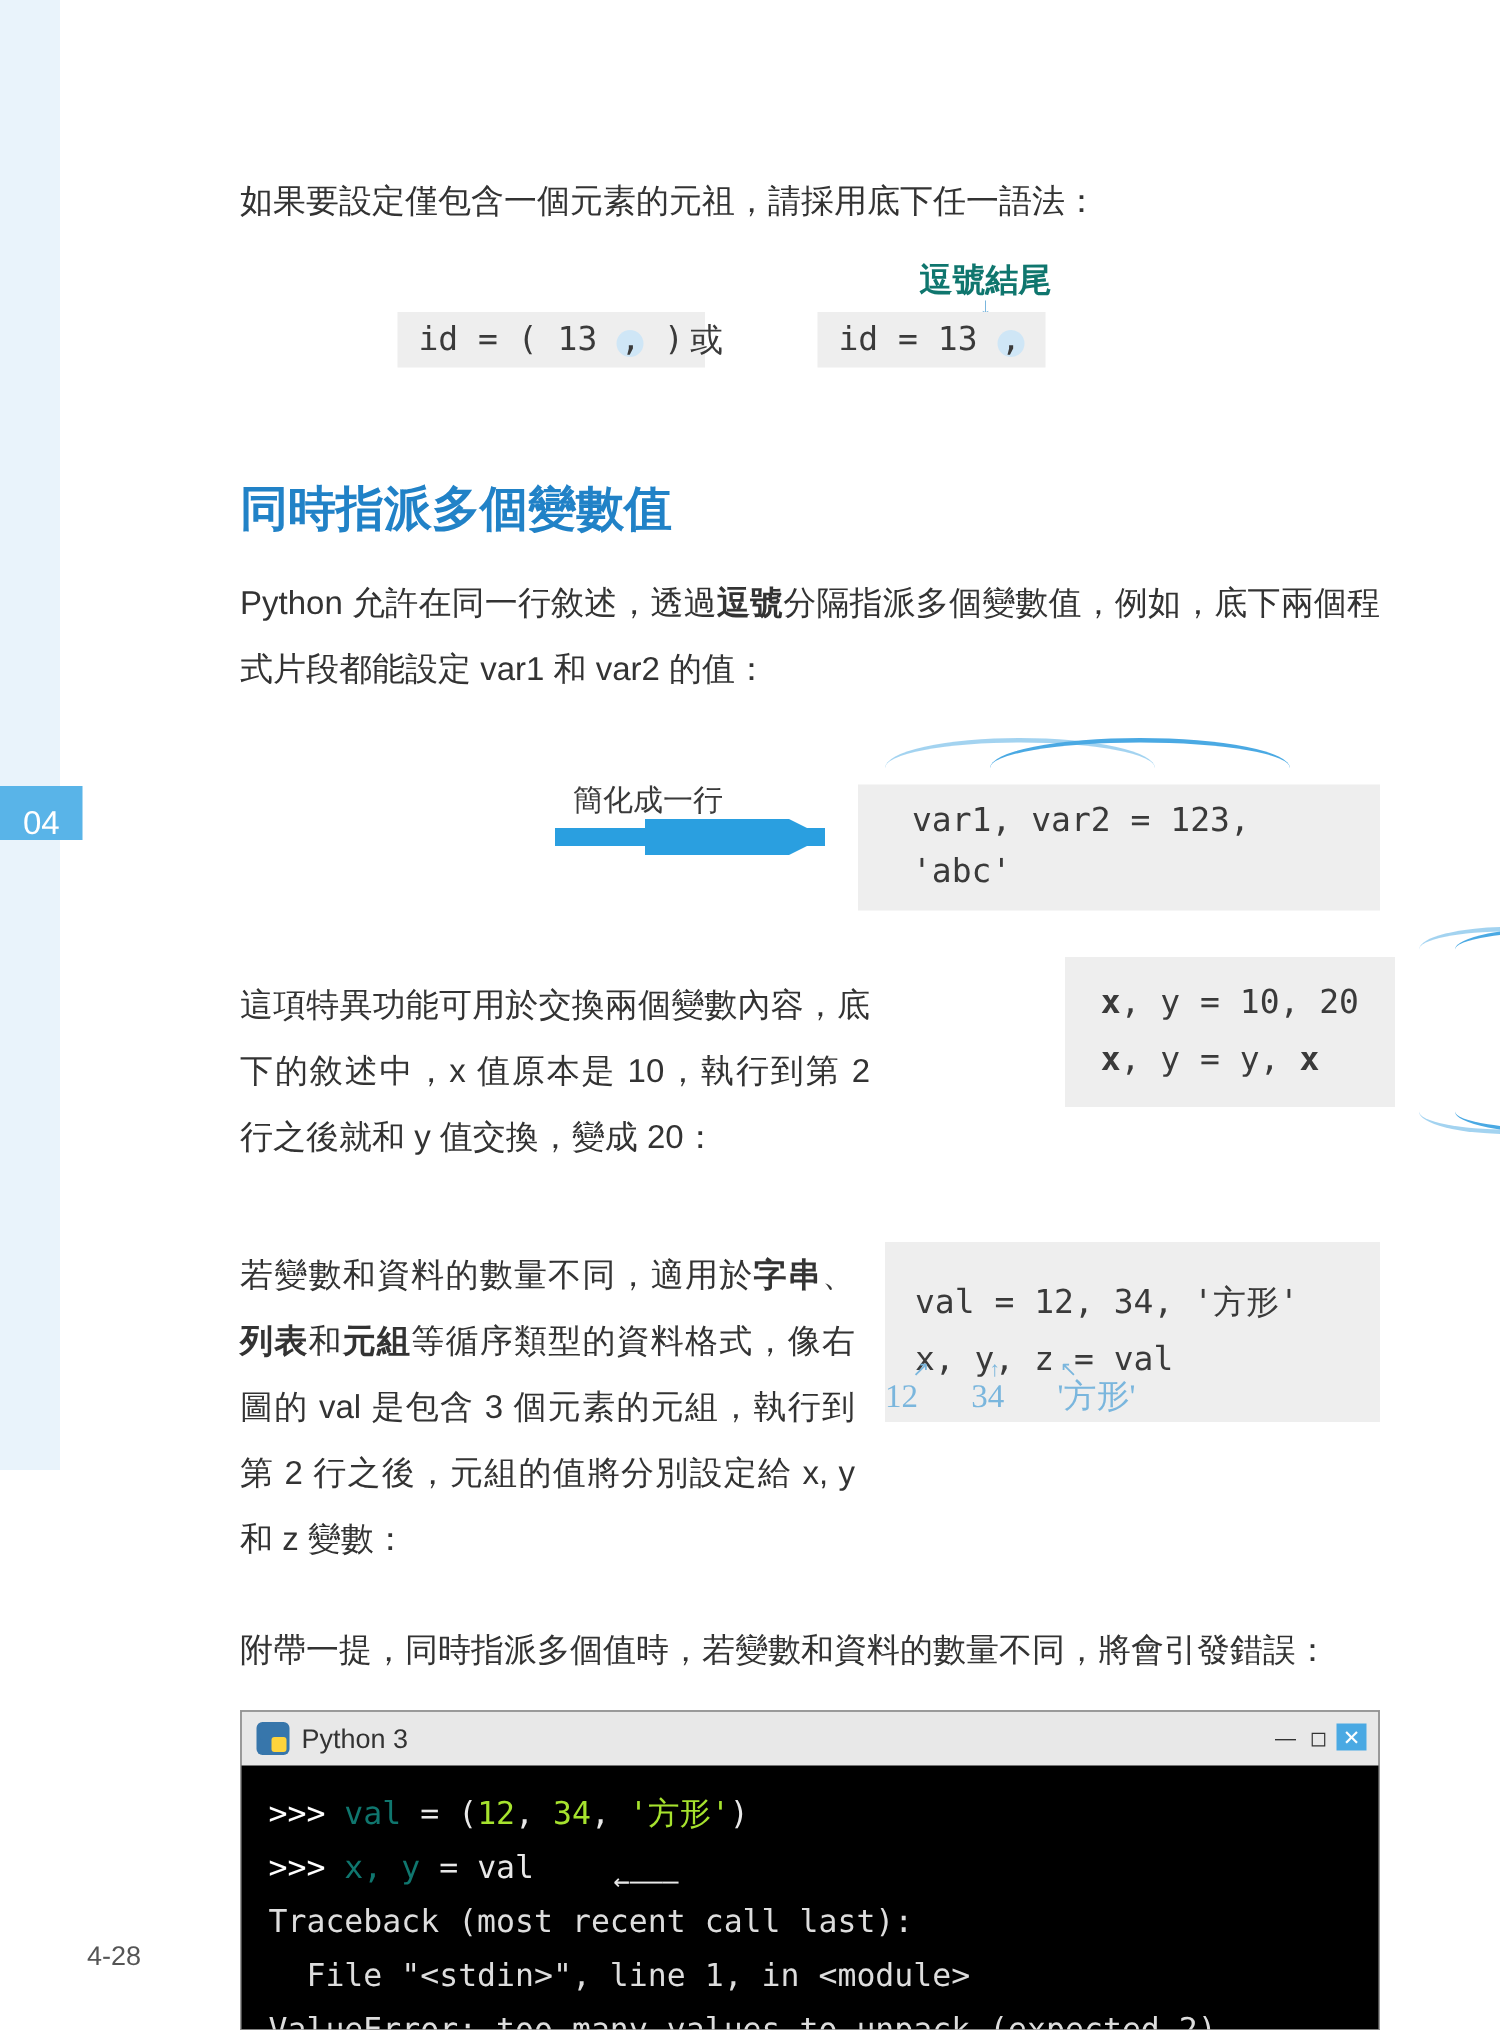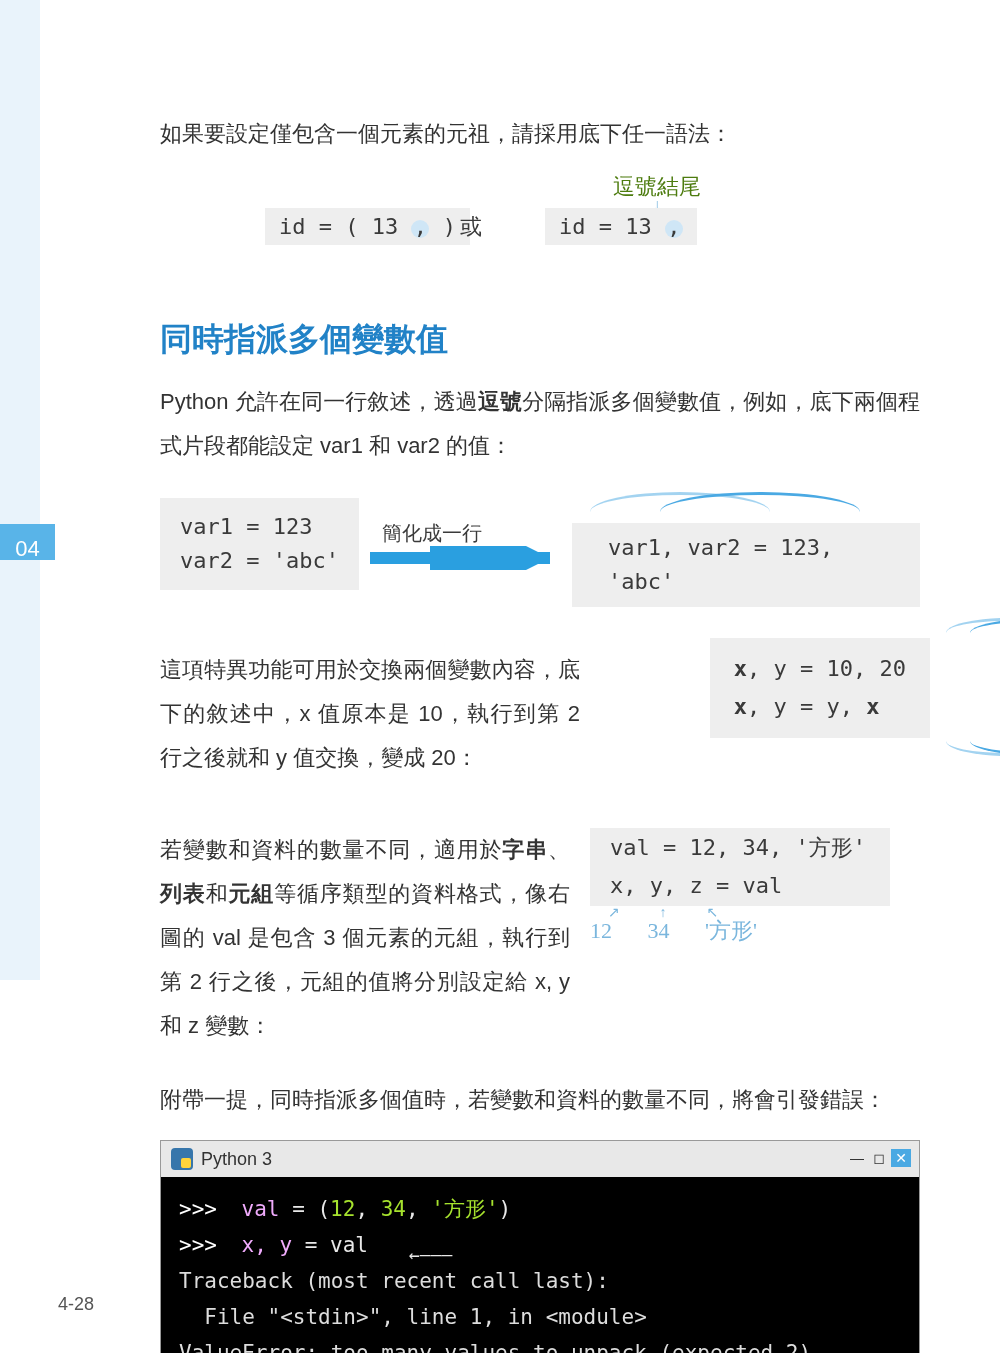--- a/index.html
+++ b/index.html
@@ -74,22 +74,23 @@
     width: 18px; height: 18px;
     border-radius: 50%;
     background: #cfe6f6;
     text-align: center;
     line-height: 14px;
   }
   .anno1 {
     position: absolute;
     left: 453px; top: -24px;
     font-family: "DFKai-SB","KaiTi",cursive;
-    color: #4d7c0f;
-    font-size: 22px;
+    color: #0f766e;
+    font-size: 22px;
+    font-weight: bold;
   }
   .anno1-arrow {
     position: absolute;
     left: 493px; top: 0px;
     color: #7ab6dd;
     font-size: 16px;
   }
   
   .ex2 {
     margin-top: 30px;
@@ -147,23 +148,23 @@
     position: relative;
     min-height: 220px;
   }
   .row4 .text { width: 410px; }
   .row4 .code {
     position: absolute;
     left: 430px; top: 0;
     background: #eeeeee;
     font-family: "Consolas","Menlo",monospace;
     font-size: 22px;
-    padding: 1px 20px;
+    padding: 22px 20px;
     line-height: 38px;
-    width: 300px;
+    width: 330px;
   }
   .row4 .anno {
     position: absolute;
     left: 418px; top: 88px;
     font-family: "DFKai-SB","KaiTi",cursive;
     color: #7ab6dd;
     font-size: 22px;
     word-spacing: 30px;
     margin-left: 12px;
   }
@@ -219,21 +220,21 @@
   .term-body {
     padding: 14px 18px 22px 18px;
     font-family: "Consolas","Menlo",monospace;
     font-size: 21px;
     line-height: 36px;
     white-space: pre;
     color: #e8e8e8;
     position: relative;
   }
   .tk-prompt { color: #fff; }
-  .tk-kw { color: #f0abfc; margin-left: 12px; }
+  .tk-kw { color: #0f766e; }
   .tk-num { color: #a6e22e; }
   .tk-str { color: #a6e22e; }
   .tk-err { color: #ddd; }
   .squiggle {
     text-decoration: underline wavy #62c0ff;
     text-underline-offset: 4px;
   }
   .term-anno1 {
     position: absolute;
     left: 370px; top: 54px;
@@ -277,24 +278,20 @@
     </span>
   </div>
 
   <h2 class="h2">同時指派多個變數值</h2>
 
   <p class="para">
     <span>Python 允許在同一行敘述，透過</span><span class="bold">逗號</span><span>分隔指派多個變數值，例如，底下兩個程式片段都能設定 var1 和 var2 的值：</span>
   </p>
 
   <div class="ex2">
-    <div class="code-block left">
-      <div>var1 = 123</div>
-      <div>var2 = 'abc'</div>
-    </div>
     <span class="label">簡化成一行</span>
     <svg class="arrow" width="200" height="24">
       <defs>
           <marker id="ah" markerWidth="12" markerHeight="12" refX="10" refY="5" orient="auto">
             <path d="M0,0 L10,5 L0,10 Z" fill="#2a9fe0"></path>
           </marker>
         </defs>
       <line x1="0" y1="12" x2="180" y2="12" stroke="#2a9fe0" stroke-width="12" marker-end="url(#ah)"></line>
     </svg>
     <span class="arc" style="left:430px; top:-6px; width:180px; opacity:.5;"></span>

